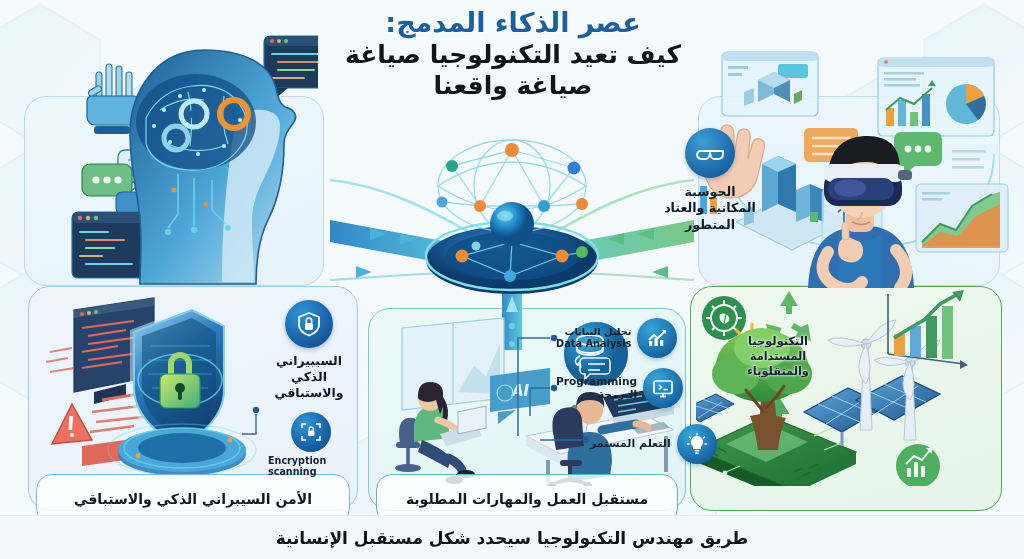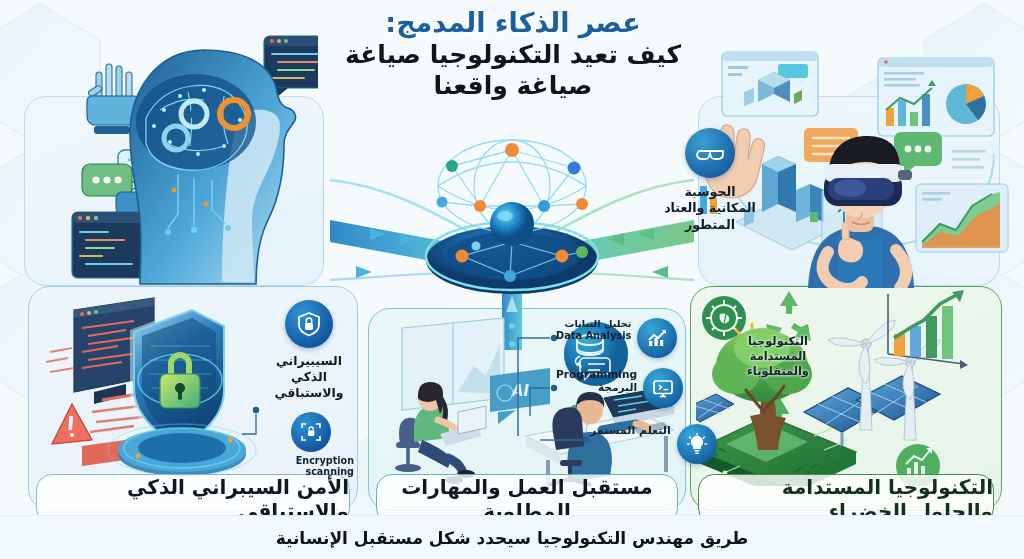--- a/index.html
+++ b/index.html
@@ -57,21 +57,21 @@
     left: 690px; top: 286px; width: 312px; height: 225px;
     background: linear-gradient(160deg,#eef8ee 0%,#e6f4e8 100%);
     border: 1.8px solid #5ba45f;
   }
 
   
   .cap {
     position: absolute; bottom: 6px; left: 8px; right: 8px; height: 50px;
     display: flex; align-items: center; justify-content: center;
     border-radius: 16px; direction: rtl;
-    font-size: 20px; font-weight: bold; color: #0f1720;
+    font-size: 14px; font-weight: bold; color: #0f1720;
     background: rgba(255,255,255,0.82);
     z-index: 18;
   }
   .cap-cyber { border: 1.6px solid #7fb8dd; }
   .cap-work  { border: 1.6px solid #5fb6bf; text-align: center; }
   .cap-green { border: 1.6px solid #3f8f45; color:#10321a; }
 
   
   .sidelabel { position: absolute; z-index: 25; text-align: center; direction: rtl; width: 92px; }
   .sidelabel .circ {
@@ -88,30 +88,30 @@
   
   .cyber-lbl { position: absolute; left: 262px; top: 300px; width: 94px; text-align: center; direction: rtl; z-index: 26; }
   .cyber-lbl .circ {
     width: 48px; height: 48px; border-radius: 50%; margin: 0 auto 5px;
     background: radial-gradient(circle at 35% 28%, #2f93d6, #0f4d95 85%);
     display: flex; align-items: center; justify-content: center;
     box-shadow: 0 2px 5px rgba(10,60,110,.3);
   }
   .cyber-lbl .txt { font-size: 12.4px; font-weight: bold; color: #0f172a; line-height: 1.28; }
 
-  .scan-lbl { position: absolute; left: 268px; top: 412px; width: 86px; text-align: right; z-index: 26; }
+  .scan-lbl { position: absolute; left: 268px; top: 412px; width: 86px; text-align: left; z-index: 26; }
   .scan-lbl .circ {
     width: 40px; height: 40px; border-radius: 50%; margin: 0 auto 3px;
     background: radial-gradient(circle at 35% 28%, #2f93d6, #0f4d95 85%);
     display: flex; align-items: center; justify-content: center;
   }
   .scan-lbl .txt { font-size: 9.6px; font-weight: bold; color: #123; line-height: 1.18; }
 
   
-  .skill { position: absolute; display: flex; align-items: flex-start; gap: 6px; direction: rtl; z-index: 26; }
+  .skill { position: absolute; display: flex; align-items: center; gap: 6px; direction: rtl; z-index: 26; }
   .skill .circ {
     width: 40px; height: 40px; border-radius: 50%; flex: none;
     background: radial-gradient(circle at 35% 28%, #36a6d8, #10599c 85%);
     display: flex; align-items: center; justify-content: center;
     box-shadow: 0 2px 4px rgba(10,60,110,.26);
   }
   .skill .txt { font-size: 9.8px; font-weight: bold; color: #10202c; line-height: 1.2; text-align: right; }
   .skill-1 { left: 556px; top: 318px; }
   .skill-2 { left: 556px; top: 368px; }
   .skill-3 { left: 590px; top: 424px; }
@@ -1029,19 +1029,18 @@
       <polygon points="230,158 236,158 236,164" fill="#eafaee"></polygon>
     </g>
   </svg>
 
   <div class="txt-eff" style="left:880px; top:314px;">Efficient</div>
 
   <div class="green-lbl">
     <div class="txt">التكنولوجيا المستدامة والمتقلوباء</div>
   </div>
 
-  <div class="cap cap-green" style="left:698px; top:474px; width:296px;">التكنولوجيا المستدامة والحلول الخضراء</div>
 
   <div class="footer">
     <div class="txt">طريق مهندس التكنولوجيا سيحدد شكل مستقبل الإنسانية</div>
   </div>
 
 </div>
 
 </body></html>

